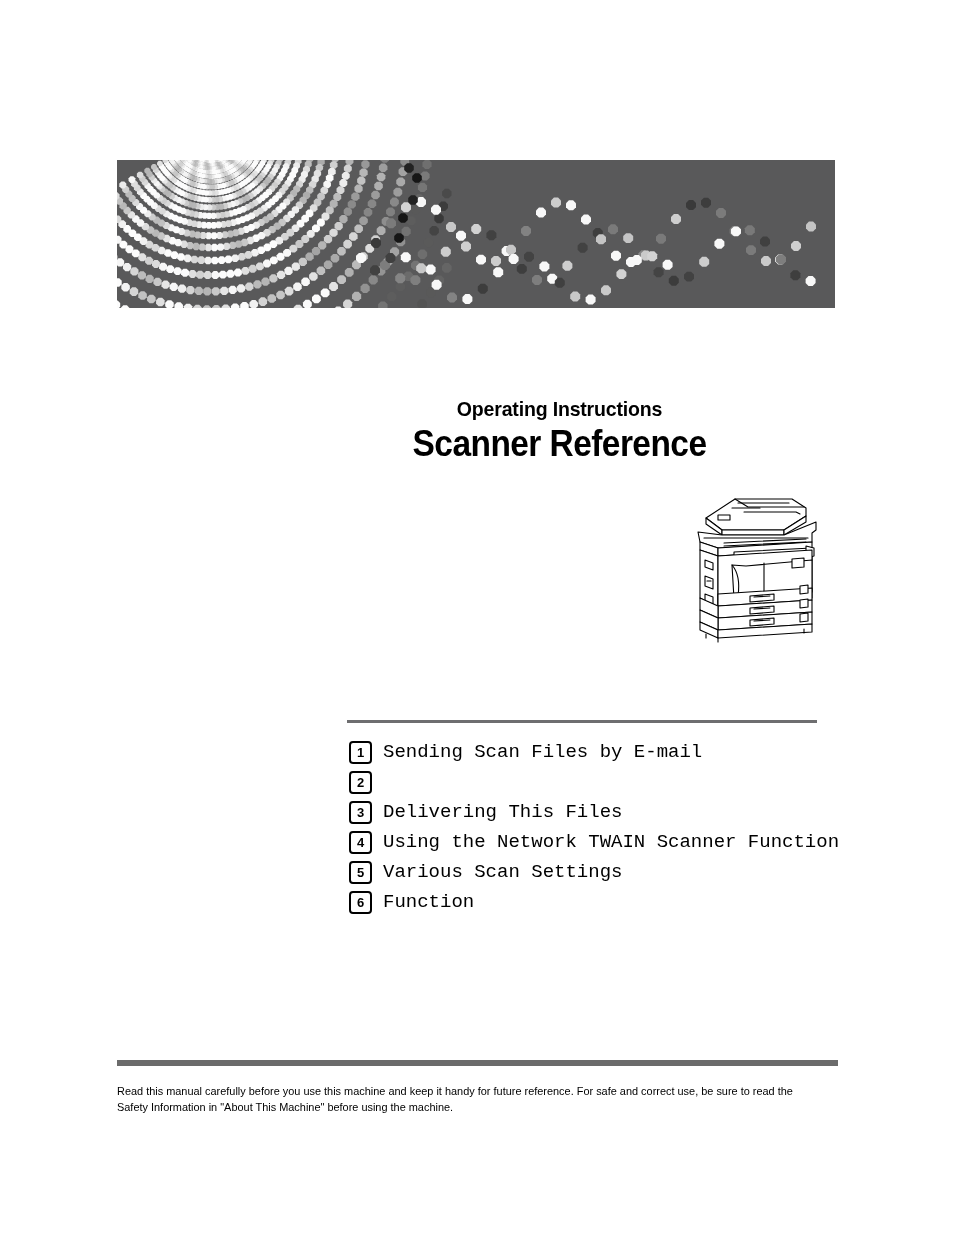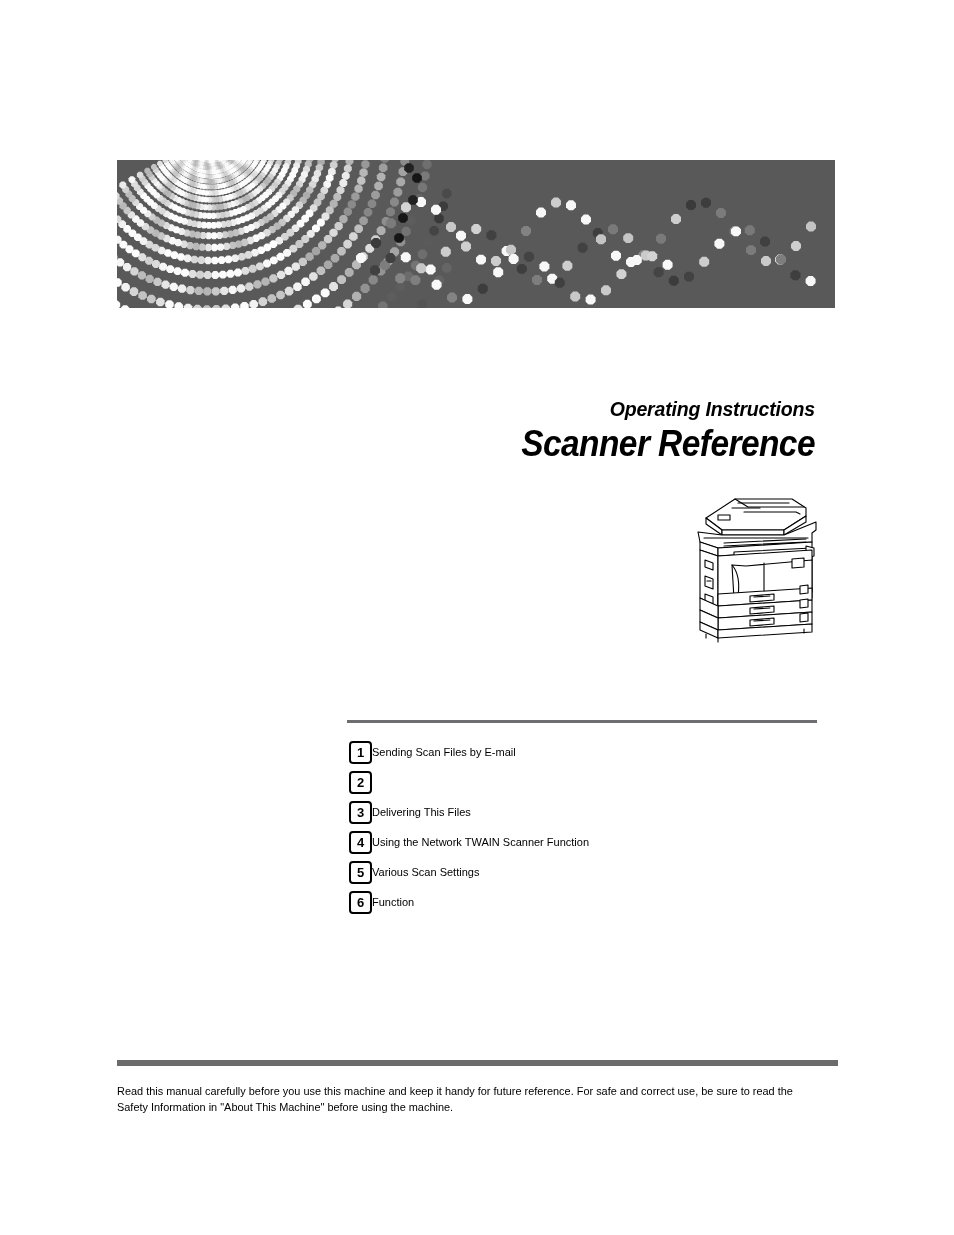--- a/index.html
+++ b/index.html
@@ -28,25 +28,24 @@
   }
   #banner svg {
     display: block;
     width: 718px;
     height: 148px;
   }
 
   
   #title-block {
     position: absolute;
-    left: 300px;
+    left: 284px;
     top: 396px;
     width: 515px;
-    text-align: right;
-    font-style: italic;
+    text-align: center;
   }
   #oi-line {
     font-size: 21px;
     font-weight: bold;
     letter-spacing: -0.2px;
     line-height: 25px;
     transform: scaleX(0.93);
     transform-origin: right center;
     white-space: nowrap;
   }
@@ -97,23 +96,25 @@
     height: 19px;
     border: 2px solid #000;
     border-radius: 4px;
     font-size: 13px;
     font-weight: bold;
     line-height: 19px;
     text-align: center;
     box-sizing: content-box;
   }
   .chapter-label {
-    font-size: 11px;
+    margin-left: 11px;
+    font-size: 19px;
     line-height: 19px;
     white-space: nowrap;
+    font-family: Liberation Mono, monospace;
   }
 
   
   #footer-rule {
     position: absolute;
     left: 117px;
     top: 1060px;
     width: 721px;
     height: 6px;
     background: #6b6b6b;

